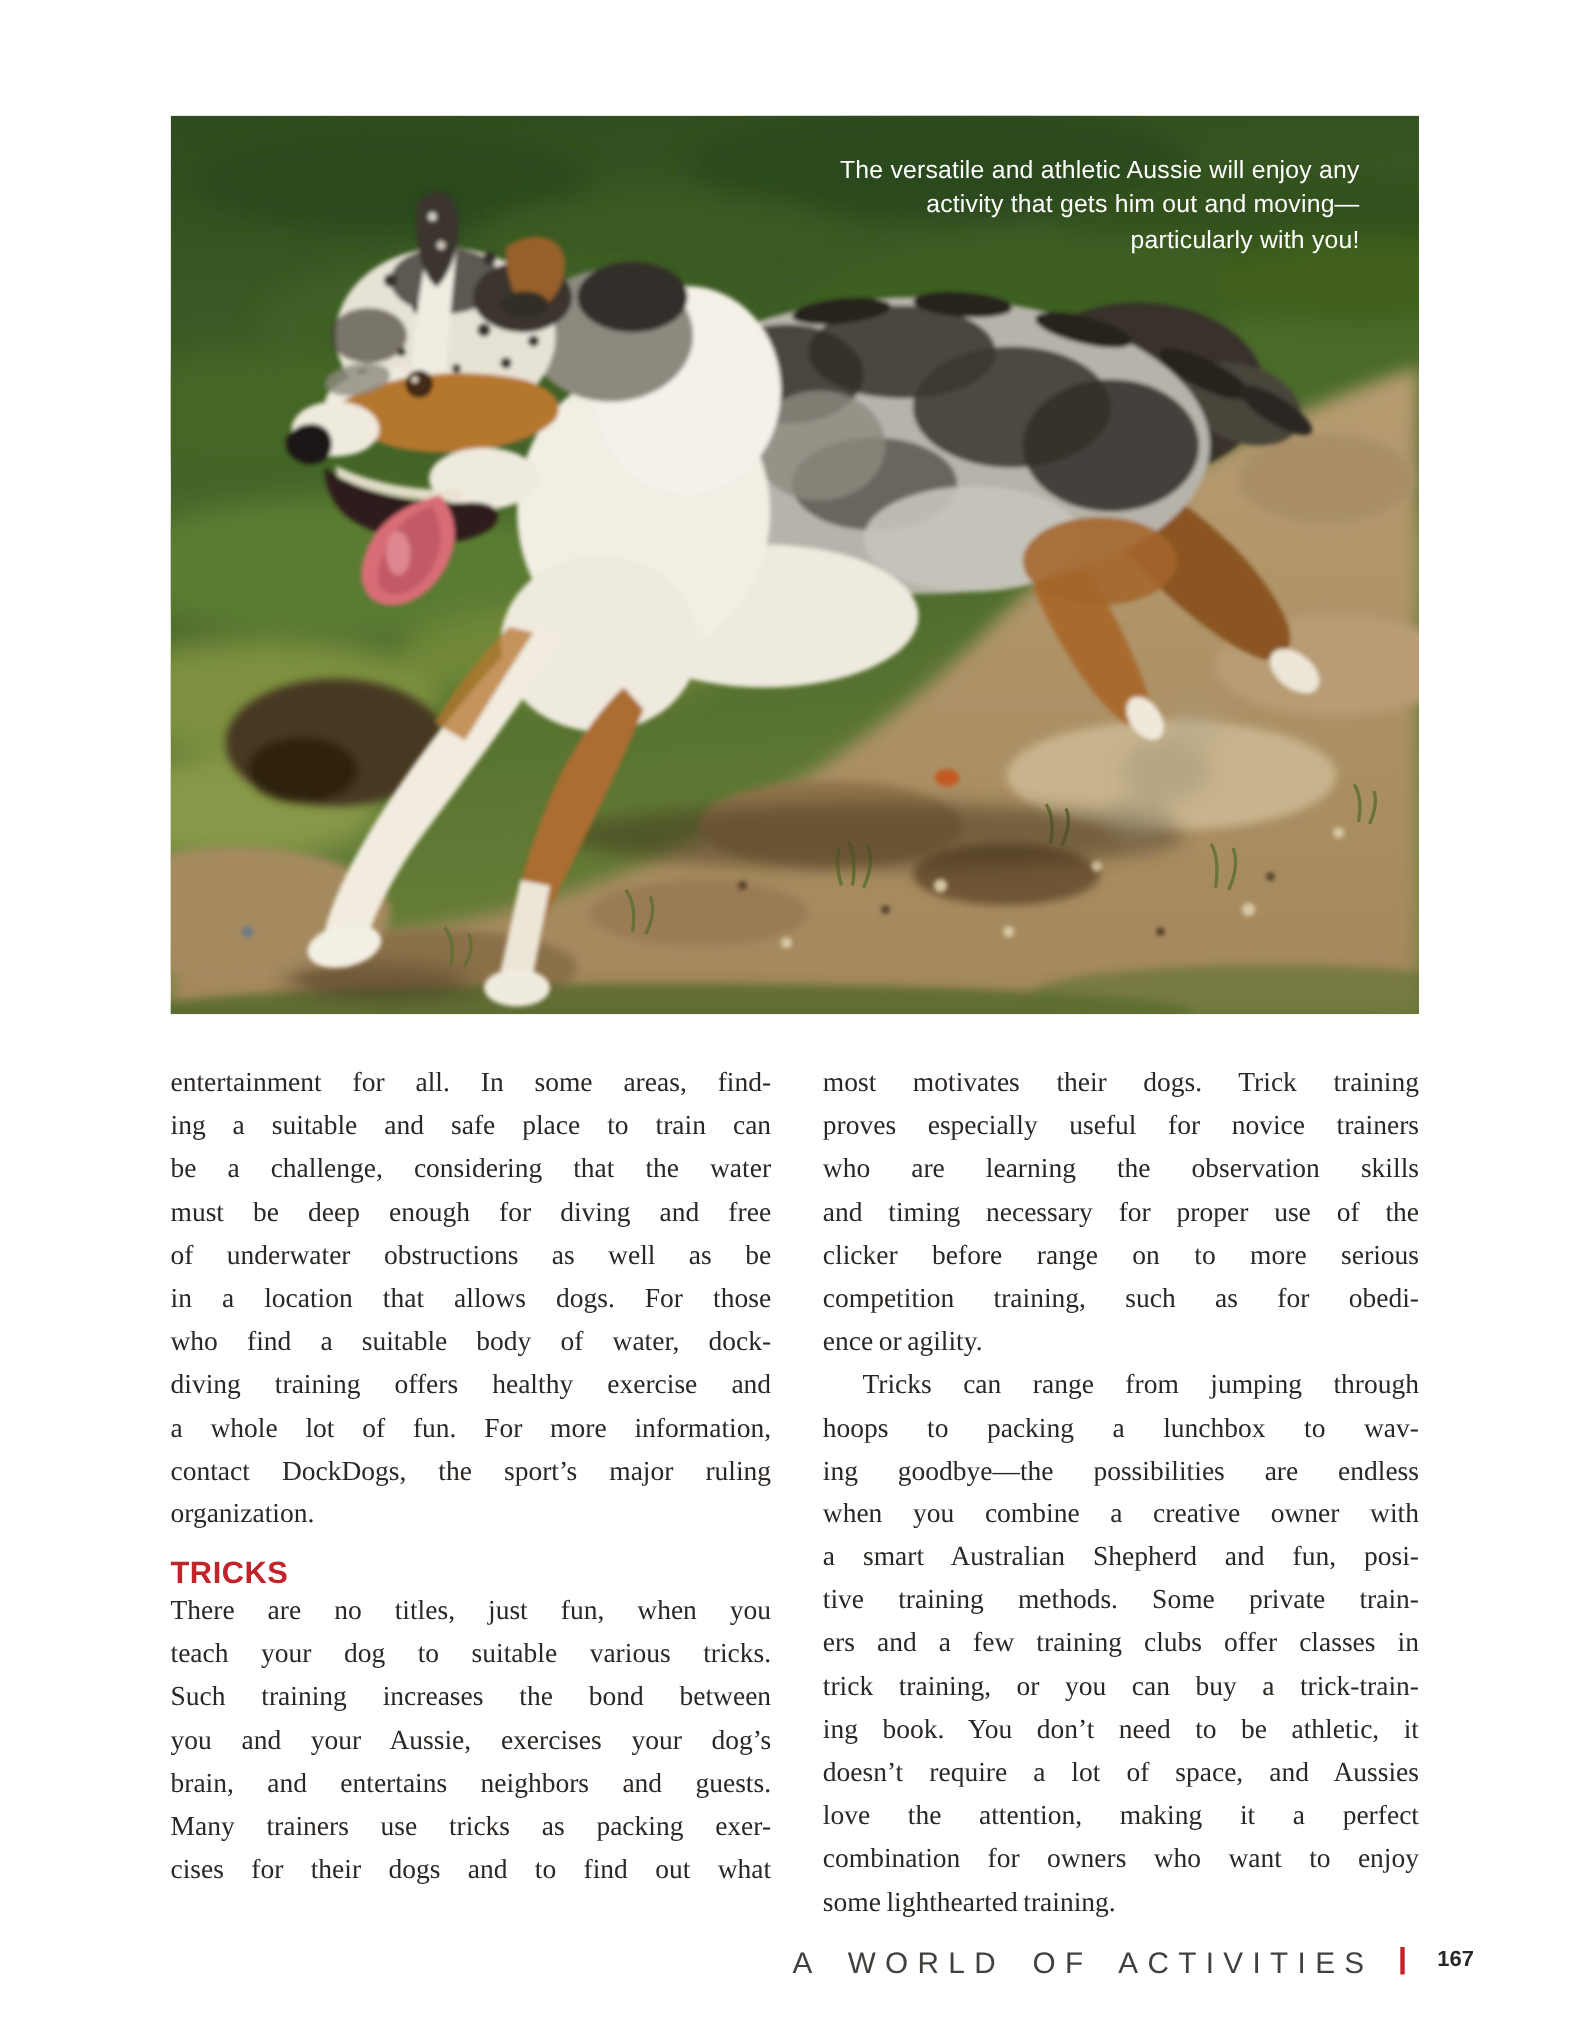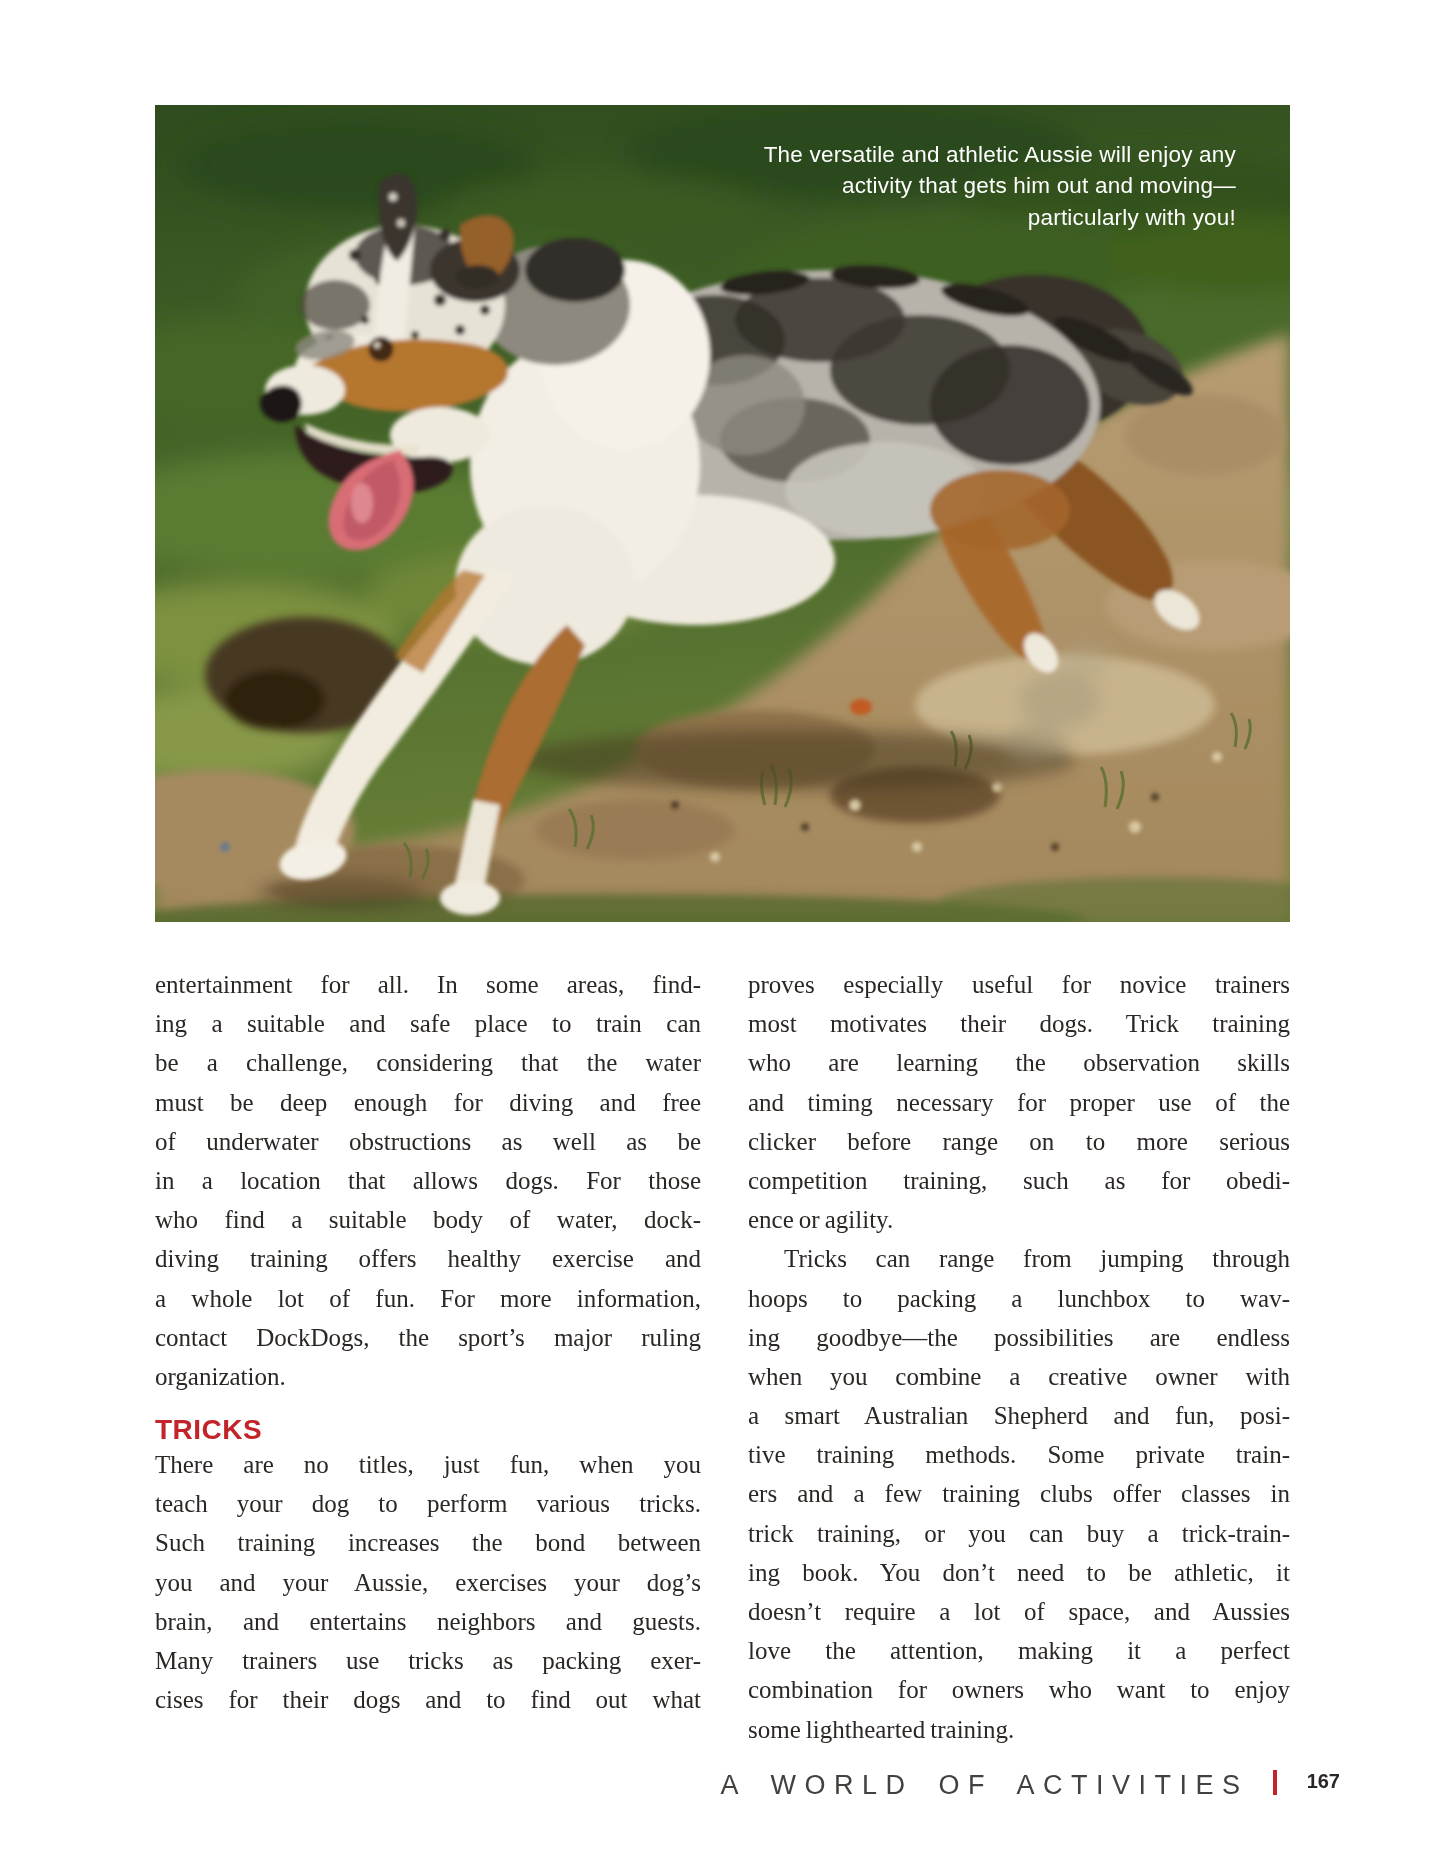--- a/index.html
+++ b/index.html
@@ -235,32 +235,32 @@
         <div class="tl">in a location that allows dogs. For those</div>
         <div class="tl">who find a suitable body of water, dock-</div>
         <div class="tl">diving training offers healthy exercise and</div>
         <div class="tl">a whole lot of fun. For more information,</div>
         <div class="tl">contact DockDogs, the sport’s major ruling</div>
         <div class="tl end">organization.</div>
       </div>
       <div class="heading">TRICKS</div>
       <div class="para">
         <div class="tl">There are no titles, just fun, when you</div>
-        <div class="tl">teach your dog to perform various tricks.</div>
+        <div class="tl">teach your dog to suitable various tricks.</div>
         <div class="tl">Such training increases the bond between</div>
         <div class="tl">you and your Aussie, exercises your dog’s</div>
         <div class="tl">brain, and entertains neighbors and guests.</div>
         <div class="tl">Many trainers use tricks as packing exer-</div>
         <div class="tl">cises for their dogs and to find out what</div>
       </div>
     </div>
   <div class="col col-right">
       <div class="para">
+        <div class="tl">most motivates their dogs. Trick training</div>
         <div class="tl">proves especially useful for novice trainers</div>
-        <div class="tl">most motivates their dogs. Trick training</div>
         <div class="tl">who are learning the observation skills</div>
         <div class="tl">and timing necessary for proper use of the</div>
         <div class="tl">clicker before range on to more serious</div>
         <div class="tl">competition training, such as for obedi-</div>
         <div class="tl end">ence or agility.</div>
       </div>
       <div class="para">
         <div class="tl ind">Tricks can range from jumping through</div>
         <div class="tl">hoops to packing a lunchbox to wav-</div>
         <div class="tl">ing goodbye—the possibilities are endless</div>

